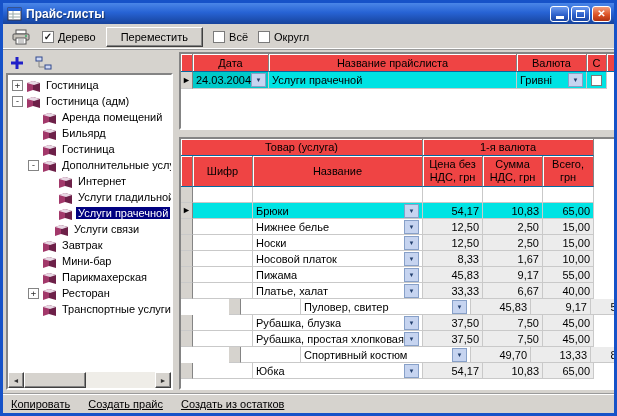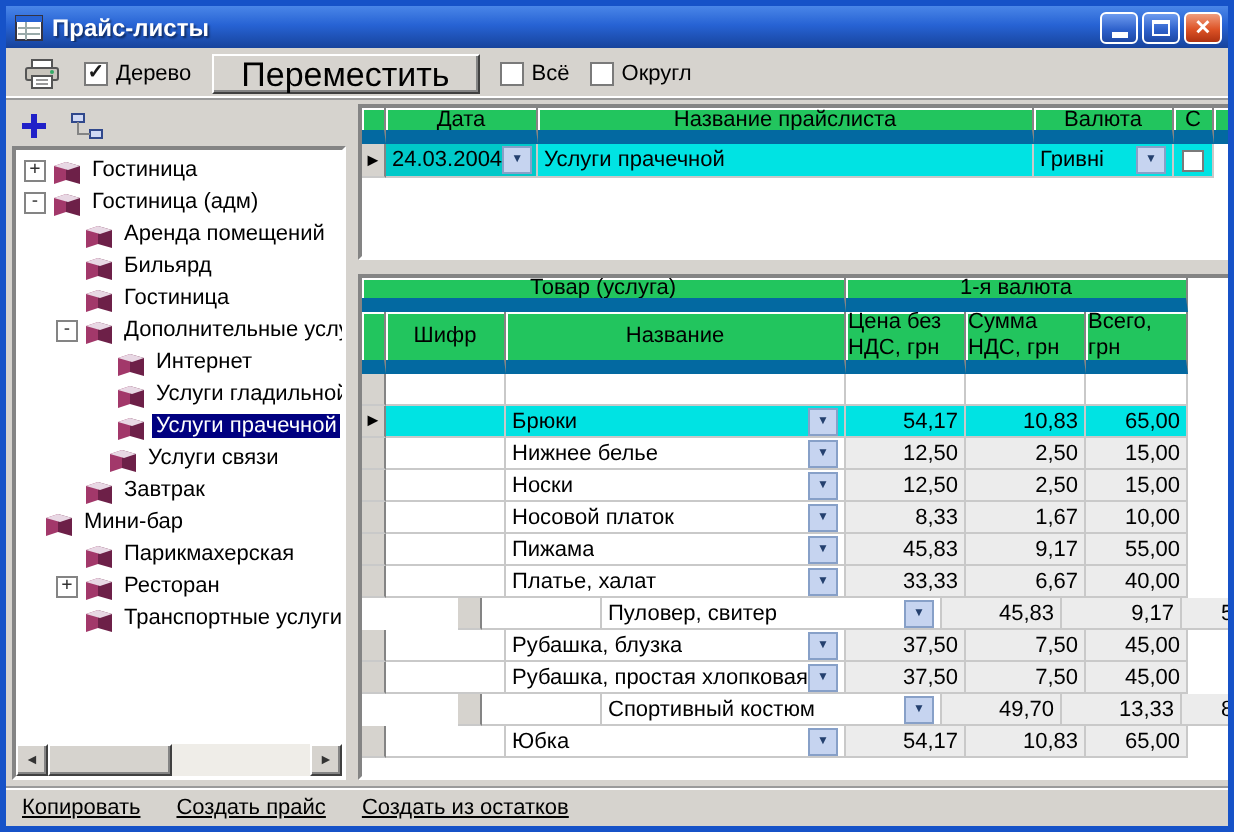--- a/index.html
+++ b/index.html
@@ -19,21 +19,21 @@
         background:linear-gradient(180deg,#6d9bef 0%,#2f62cc 55%,#1c47a4 100%);
         display:flex;align-items:center;justify-content:center;font-size:10px;font-weight:bold}
   .wbtn.close{background:linear-gradient(180deg,#f09d7d 0%,#dd5326 55%,#ae3111 100%)}
   .glyph-min{width:8px;height:3px;background:#fff;margin-top:8px}
   .glyph-max{width:9px;height:8px;border:1px solid #fff;border-top-width:2px}
 
   
   .toolbar{height:26px;flex:0 0 26px;display:flex;align-items:center;gap:10px;padding:0 7px;
            border-bottom:1px solid #9a9a9a;box-shadow:0 -1px 0 #fff inset}
   .toolicon{display:flex;align-items:center;justify-content:center;width:22px;height:20px}
-  .btn{height:20px;padding:0 14px;background:#d6d3ce;font-size:17px;
+  .btn{height:20px;padding:0 14px;background:#d6d3ce;font-size:11px;
        border:1px solid;border-color:#fff #404040 #404040 #fff;
        box-shadow:inset -1px -1px 0 #848484;font-family:"Liberation Sans",sans-serif}
   .cbgroup{display:flex;align-items:center;gap:4px;cursor:default}
   .cb{width:12px;height:12px;background:#fff;border:1px solid #7a7a7a;
       display:flex;align-items:center;justify-content:center}
   .cb .mark{display:none;font-size:10px;line-height:10px;font-weight:bold;color:#1a1a1a}
   .cb.checked .mark{display:block}
 
   
   .main{flex:1;display:flex;padding:2px;min-height:0}
@@ -66,23 +66,23 @@
   
   .right{flex:1;display:flex;flex-direction:column;padding:0 1px 1px 4px;min-height:0}
   .grid{background:#fff;border:2px solid;border-color:#848484 #fff #fff #848484;overflow:hidden}
   .topgrid{height:78px;flex:0 0 78px}
   .gap{height:7px;flex:0 0 7px}
   .botgrid{flex:1;position:relative;padding-right:16px;min-height:0}
   .g-row{display:flex;height:17px}
   .g-row.ghead{height:18px}
   .h31{height:31px}
   .h17{height:17px}
-  .hc{background:#22c55e;border-right:1px solid #848484;border-bottom:7px solid #0369a1;
+  .hc{background:#ef4444;border-right:1px solid #848484;border-bottom:1px solid #0369a1;
       box-shadow:inset 1px 1px 0 #fff;display:flex;align-items:center;justify-content:center;
-      overflow:hidden;padding:0 1px}
+      text-align:center;overflow:hidden;padding:0 1px}
   .hc.wrap{white-space:normal;line-height:1.15}
   .dc{border-right:1px solid #c9c9c9;border-bottom:1px solid #c9c9c9;padding:0 3px;
       display:flex;align-items:center;overflow:hidden;white-space:nowrap;background:#fff}
   .dc.mkc{background:#d6d3ce;border-right:1px solid #848484;justify-content:center;padding:0}
   .num{justify-content:flex-end;background:#ececec}
   .sel{background:#00e3e3}
   .datecell{background:#00c9c9}
   .sel-row .dc{background:#00e3e3}
   .sel-row .dc.mkc{background:#d6d3ce}
   .empty-row .dc{background:#fff}
@@ -280,21 +280,21 @@
             </div>
             <div class="tree-row" style="padding-left: 20px;">
               <span class="toggle-sp"></span>
               <svg class="book" width="15" height="13" viewBox="0 0 15 13">
                 <polygon points="1,4 7,2 7,11 1,13" fill="#a2386a"></polygon>
                 <polygon points="7,2 14,4 14,13 7,11" fill="#6d2048"></polygon>
                 <polygon points="1,4 7,2 14,4 8,6" fill="#e8d8e4"></polygon>
               </svg>
               <span class="tlabel">Завтрак</span>
             </div>
-            <div class="tree-row" style="">
+            <div class="tree-row" style="padding-left: 20px;">
               <span class="toggle-sp"></span>
               <svg class="book" width="15" height="13" viewBox="0 0 15 13">
                 <polygon points="1,4 7,2 7,11 1,13" fill="#a2386a"></polygon>
                 <polygon points="7,2 14,4 14,13 7,11" fill="#6d2048"></polygon>
                 <polygon points="1,4 7,2 14,4 8,6" fill="#e8d8e4"></polygon>
               </svg>
               <span class="tlabel">Мини-бар</span>
             </div>
             <div class="tree-row" style="padding-left: 20px;">
               <span class="toggle-sp"></span>

